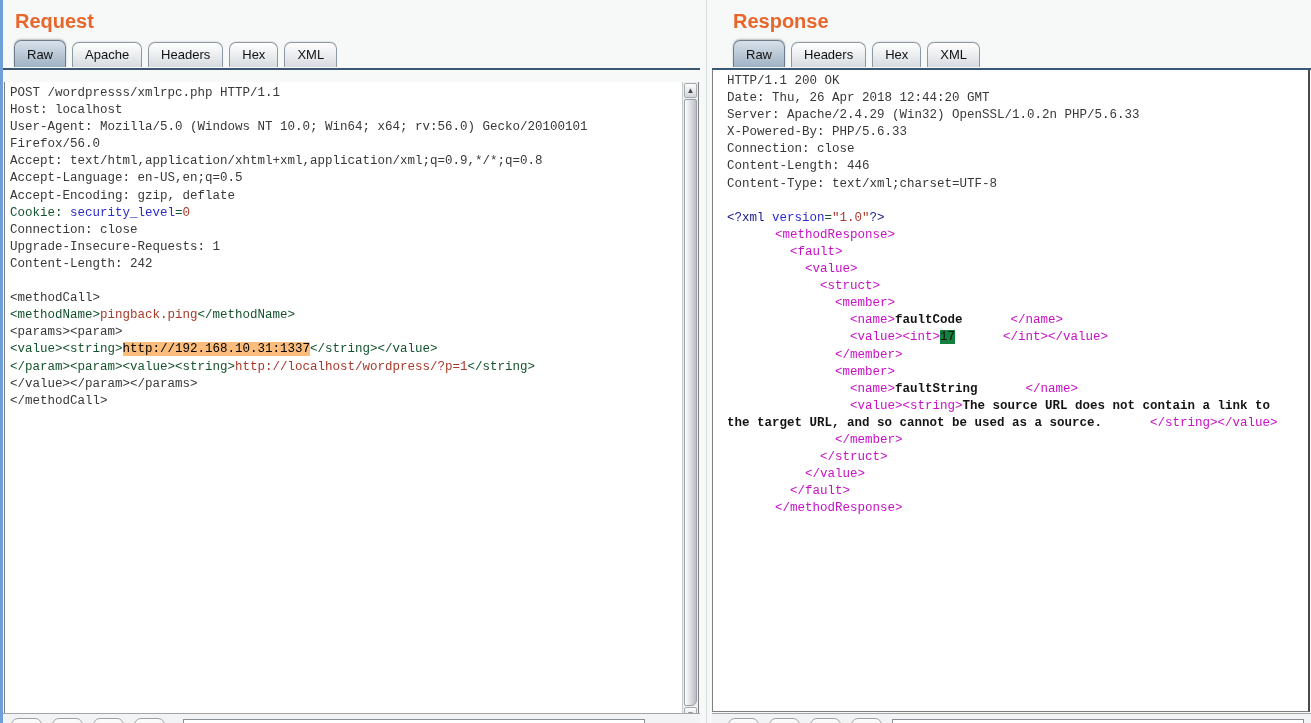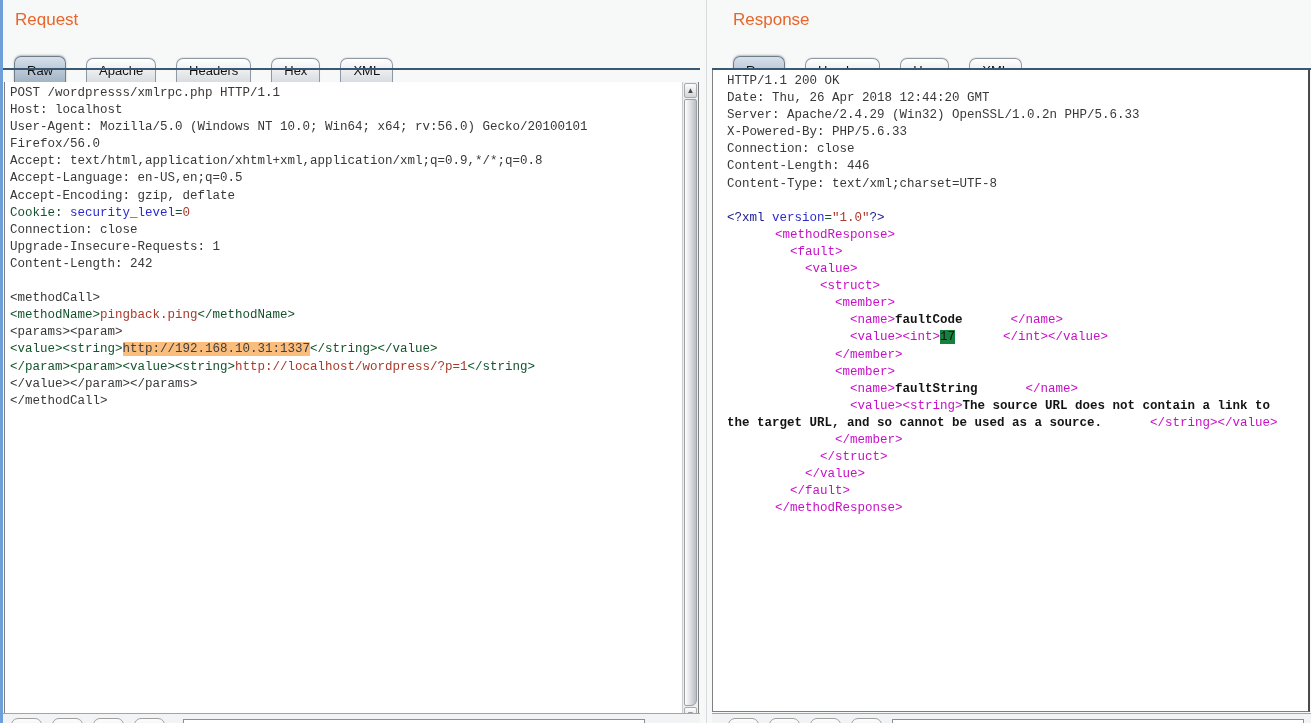--- a/index.html
+++ b/index.html
@@ -7,25 +7,25 @@
               font-family:"Liberation Sans", sans-serif; position:relative; }
 
   .edge-strip { position:absolute; left:0; top:0; width:3px; height:723px; background:#6f9fd8; }
 
   .panel { position:absolute; top:0; height:723px; }
   .panel-left  { left:3px;   width:697px; }
   .panel-right { left:712px; width:599px; }
   .divider { position:absolute; left:700px; top:0; width:12px; height:723px; background:#f7f8f8; }
   .divider::after { content:""; position:absolute; left:6px; top:0; width:1px; height:723px; background:#d9dcde; }
 
-  .panel-title { position:absolute; top:10px; font-size:17px; font-weight:normal; color:#e8662a; }
+  .panel-title { position:absolute; top:10px; font-size:20px; font-weight:bold; color:#e8662a; }
   .panel-left  .panel-title { left:12px; }
   .panel-right .panel-title { left:21px; }
 
-  .tab-row { position:absolute; top:56px; height:27px; display:flex; align-items:flex-end; gap:20px;justify-content:center; }
+  .tab-row { position:absolute; top:40px; height:27px; display:flex; align-items:flex-end; gap:6px;justify-content:center; }
   .panel-left  .tab-row { left:11px; }
   .panel-right .tab-row { left:21px; }
   .tab { font-size:13px; color:#111; padding:4px 12px 5px 12px;
          border:1px solid #8e99a3; border-bottom:none; border-radius:7px 7px 0 0;
          background:linear-gradient(#ffffff,#d7dbdf); cursor:default; white-space:nowrap;
          box-shadow:0 -1px 1px rgba(0,0,0,0.08); }
   .tab.selected { background:linear-gradient(#d7e0ea,#9fb2c4); border-color:#6e7d8c;
                   padding:6px 12px 5px 12px; box-shadow:0 -1px 2px rgba(0,0,0,0.25); }
 
   .tab-underline { position:absolute; top:68px; left:0; right:0; height:2px; background:#3a5872; }
@@ -39,21 +39,21 @@
           padding:3px 0 0 5px;
           font-family:"Liberation Mono", monospace; font-size:12.5px; line-height:17.1px;
           white-space:pre; color:#383838; }
   .panel-left .code { right:16px; }
   .panel-right .code { padding-left:14px; }
   .line { height:17.1px; }
 
   .c-h  { color:#14532d; }
   .c-b  { color:#2b2bcd; }
   .c-r  { color:#a93a2b; }
-  .c-rh { color:#404040; background:#fbbd7c; }
+  .c-rh { color:#000000; background:#fbbd7c; }
   .c-n  { color:#1a1a8c; }
   .c-m  { color:#c711c7;margin-left:48px; }
   .c-bd { color:#141414; font-weight:bold; }
   .c-bh { color:#141414; font-weight:normal; background:#15803d; }
 
   .vscroll { position:absolute; right:0; top:0; bottom:0; width:16px;
              background:#eceef0; border-left:1px solid #c9cccf; }
   .sb-btn { position:absolute; left:1px; right:1px; height:15px;
             background:linear-gradient(#fdfdfd,#d2d5d8); border:1px solid #a6abb0; border-radius:2px;
             font-size:8px; color:#4a4a4a; text-align:center; line-height:14px; }

